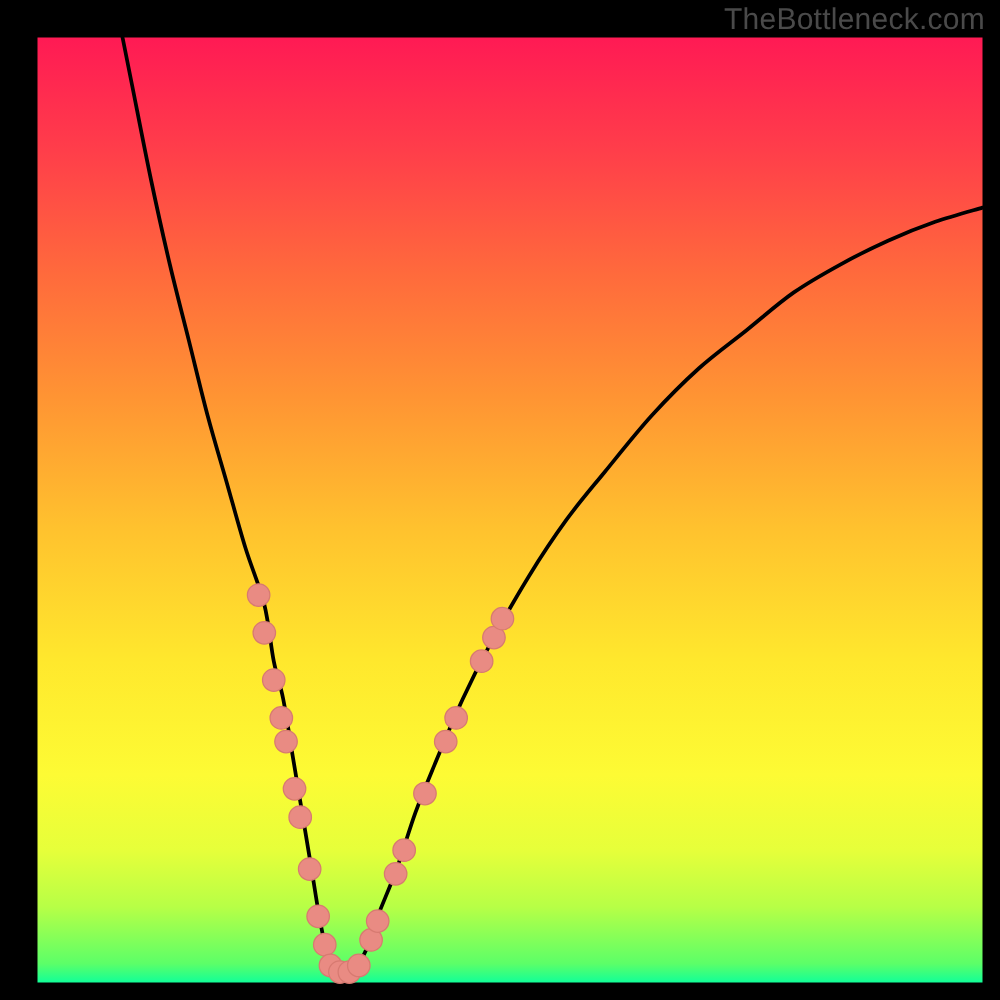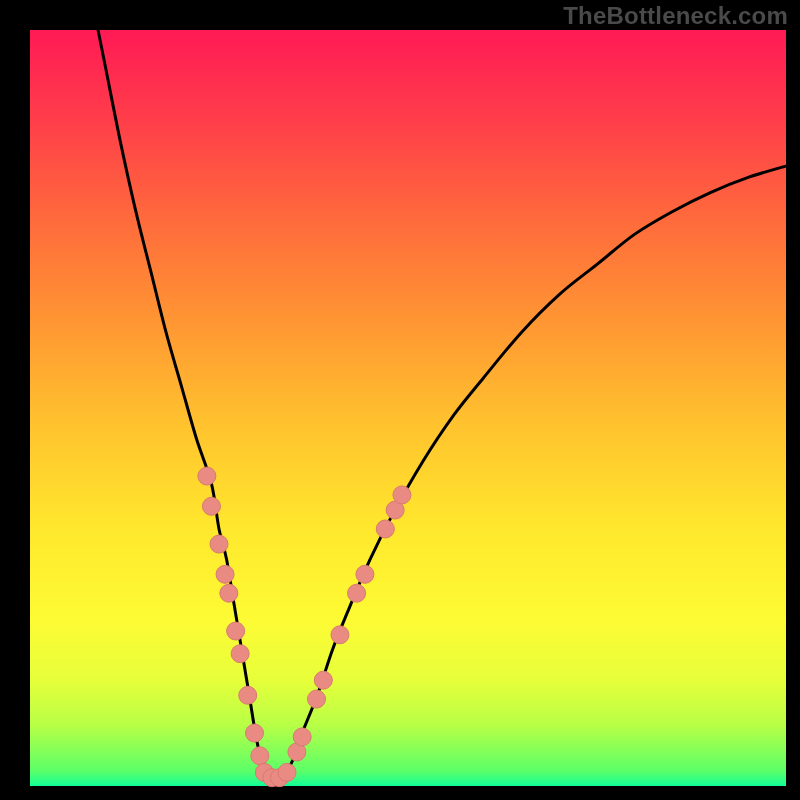--- a/index.html
+++ b/index.html
@@ -45,21 +45,21 @@
     width: 100%;
     height: 100%;
     overflow: visible;
   }
   .watermark {
     position: absolute;
     top: 2px;
     right: 12px;
     color: #4a4a4a;
     font-size: 24px;
-    font-weight: 700;
+    font-weight: 400;
     letter-spacing: 0.2px;
     user-select: none;
   }
 </style>
 </head>
 <body>
 
 <div class="frame">
 
   <div class="plot-area">

